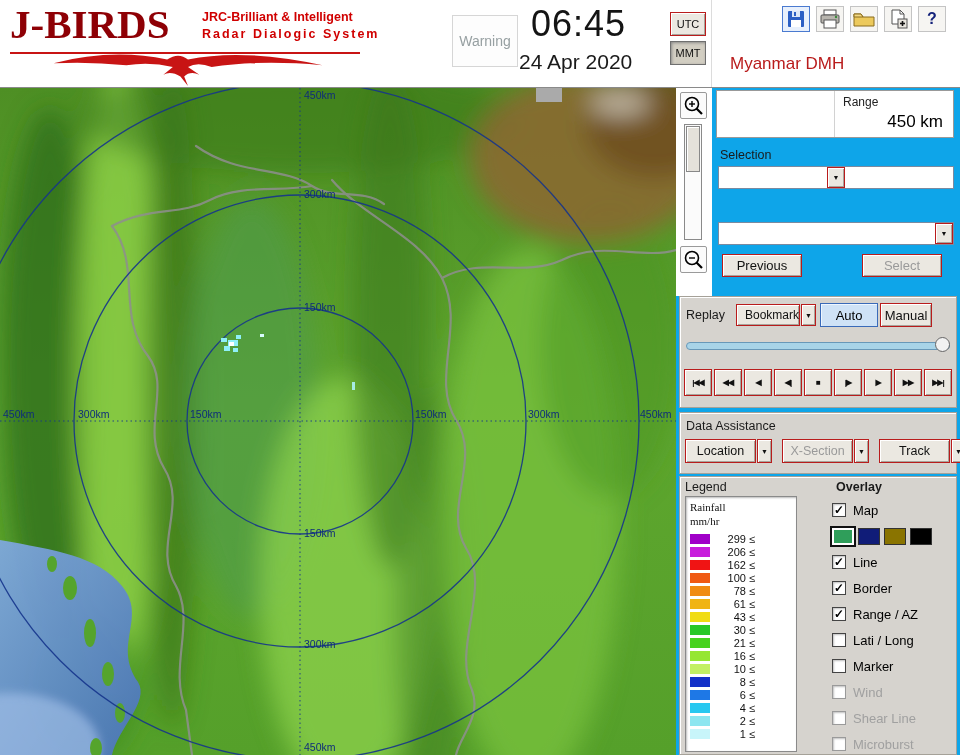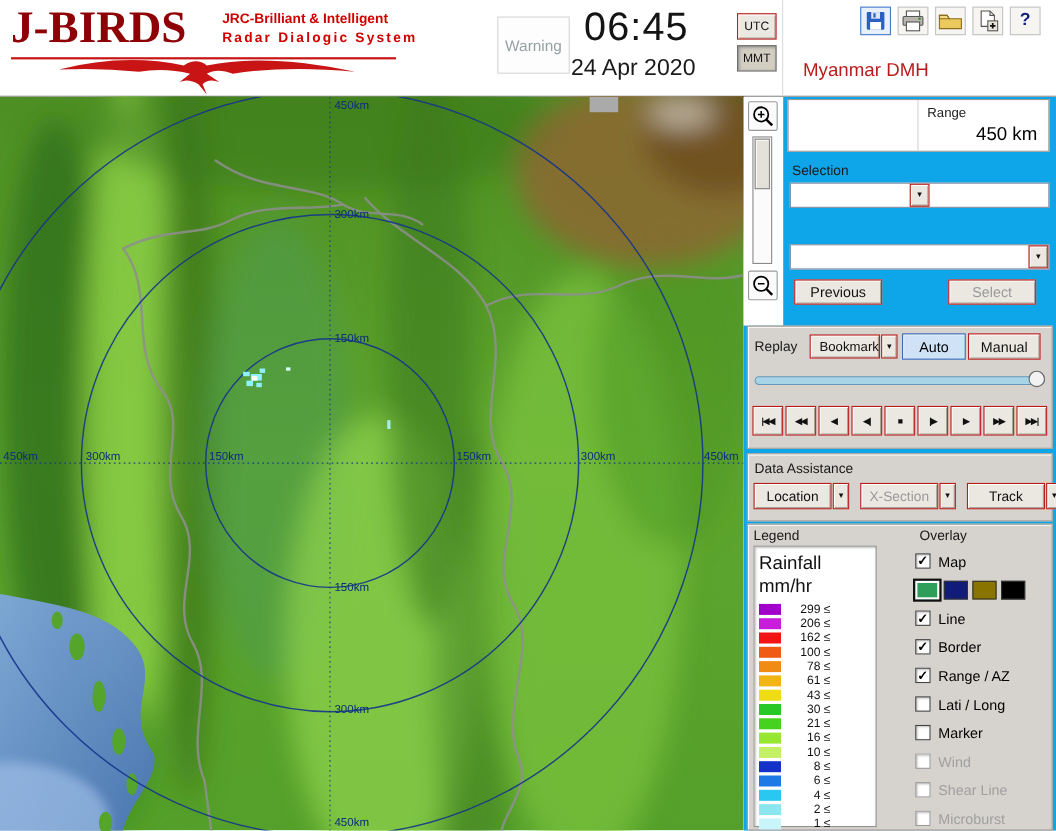--- a/index.html
+++ b/index.html
@@ -65,21 +65,21 @@
     border:1px solid #666; border-radius:8px; }
 
   .pbtn { width:28px; height:27px; font-size:8px; font-weight:bold; letter-spacing:-1px; }
 
   .split { display:flex; }
   .split .main { width:71px; height:24px; font-size:12.5px; }
   .split .arr { width:15px; height:24px; font-size:7px; margin-left:1px; }
   .disabled { color:#9a9a9a !important; }
 
   .legend-box { background:#fff; border:1px solid #8a8a8a; box-shadow: inset 1px 1px 2px #bbb; padding:4px 4px; }
-  .lg-unit { font-size:17px; color:#111; line-height:1.25; margin-bottom:4px; }
+  .lg-unit { font-size:11px; color:#111; line-height:1.25; margin-bottom:4px;font-family:Liberation Serif, serif; }
   .legend-row { display:flex; align-items:center; height:13px; }
   .legend-row .swatch { width:20px; height:10px; margin-right:5px; flex:none; }
   .legend-row .lv { font-size:11px; color:#111; width:40px; text-align:right; white-space:nowrap; }
 
   .ov-row { display:flex; align-items:center; height:26px; }
   .cb { width:14px; height:14px; background:#fff; border:1px solid #444;
     box-shadow: inset 1px 1px 2px rgba(0,0,0,.25); margin-right:7px; flex:none;
     display:flex; align-items:center; justify-content:center; font-size:12px; font-weight:bold; color:#000; }
   .ov-label { font-size:13px; color:#000; white-space:nowrap; }
   .ov-row.disabled .ov-label { color:#a0a0a0; }
@@ -318,21 +318,21 @@
     <span class="abs sec-label" style="left:6px;top:11px;">Replay</span>
     <button class="abs raised sm" style="left:56px;top:7px;width:64px;height:22px;">
       <span>Bookmark</span>
     </button>
     <button class="abs raised" style="left:121px;top:7px;width:15px;height:22px;font-size:7px;">
       <span>▼</span>
     </button>
     <button class="abs auto-btn" style="left:140px;top:6px;width:58px;height:24px;">
       <span>Auto</span>
     </button>
-    <button class="abs raised" style="left:200px;top:6px;width:66px;height:24px;">
+    <button class="abs raised" style="left:200px;top:6px;width:52px;height:24px;">
       <span>Manual</span>
     </button>
 
     <div class="abs" style="left:6px;top:40px;width:264px;height:16px;">
       <div class="rs-track"></div>
       <div class="rs-thumb"></div>
     </div>
 
     <div class="abs" style="left:4px;top:72px;display:flex;gap:2px;">
         <button class="raised pbtn">|◀◀</button>
@@ -433,21 +433,21 @@
             <span class="swatch" style="background: rgb(140, 230, 240);"></span>
             <span class="lv">2 ≤</span>
           </div>
           <div class="legend-row">
             <span class="swatch" style="background: rgb(200, 245, 250);"></span>
             <span class="lv">1 ≤</span>
           </div>
         </div>
     </div>
 
-    <span class="abs sec-label" style="left:156px;top:3px;">Overlay</span>
+    <span class="abs sec-label" style="left:156px;top:3px;font-weight:bold;">Overlay</span>
     <div class="abs" style="left:152px;top:20px;width:124px;">
         <div class="ov-row">
           <span class="cb">✓</span>
           <span class="ov-label">Map</span>
         </div>
         <div class="ov-row">
           <span class="mapswatch sel" style="background: rgb(47, 158, 90);"></span>
           <span class="mapswatch" style="background: rgb(16, 28, 120);"></span>
           <span class="mapswatch" style="background: rgb(138, 116, 0);"></span>
           <span class="mapswatch" style="background: rgb(0, 0, 0);"></span>

